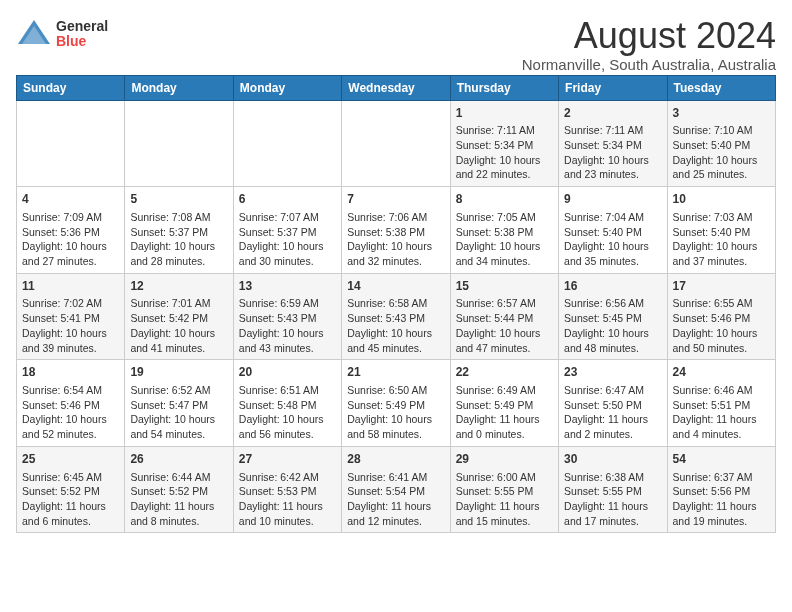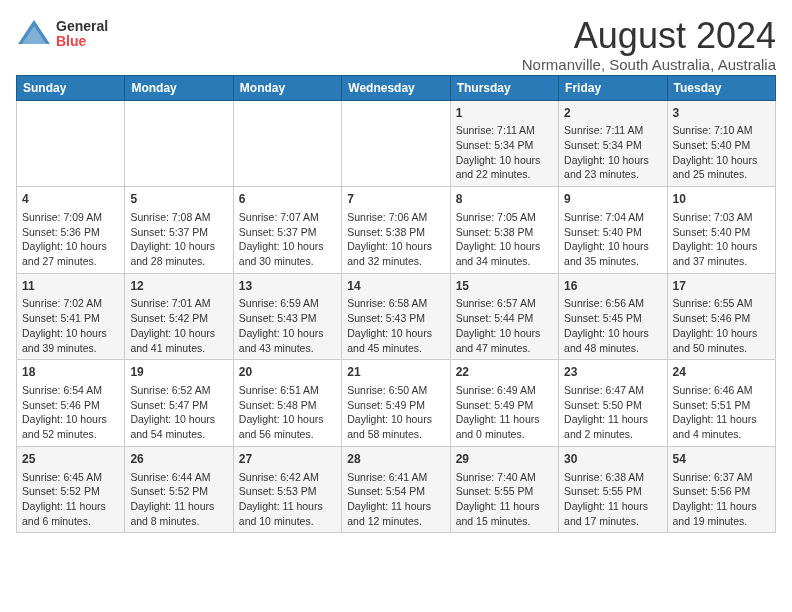--- a/index.html
+++ b/index.html
@@ -325,21 +325,21 @@
         </td>
         <td>
           <span class="day-num">28</span>
           <div>Sunrise: 6:41 AM</div>
           <div>Sunset: 5:54 PM</div>
           <div>Daylight: 11 hours</div>
           <div>and 12 minutes.</div>
         </td>
         <td>
           <span class="day-num">29</span>
-          <div>Sunrise: 7:40 AM</div>
+          <div>Sunrise: 6:00 AM</div>
           <div>Sunset: 5:55 PM</div>
           <div>Daylight: 11 hours</div>
           <div>and 15 minutes.</div>
         </td>
         <td>
           <span class="day-num">30</span>
           <div>Sunrise: 6:38 AM</div>
           <div>Sunset: 5:55 PM</div>
           <div>Daylight: 11 hours</div>
           <div>and 17 minutes.</div>

